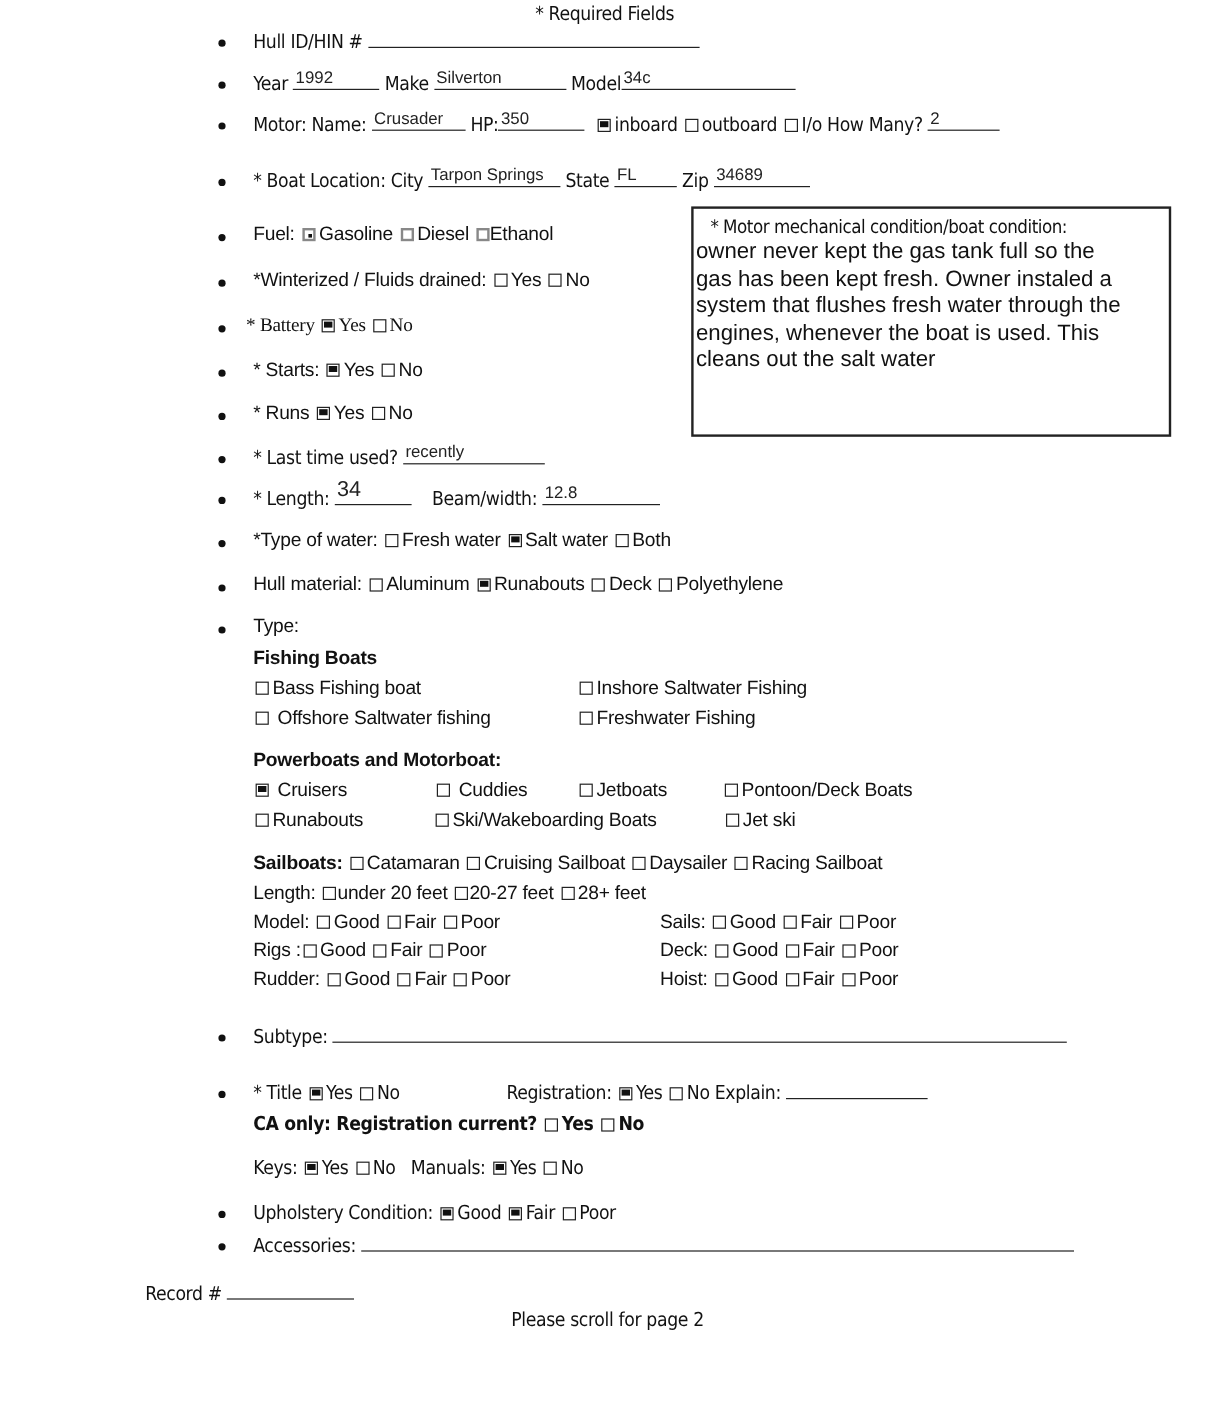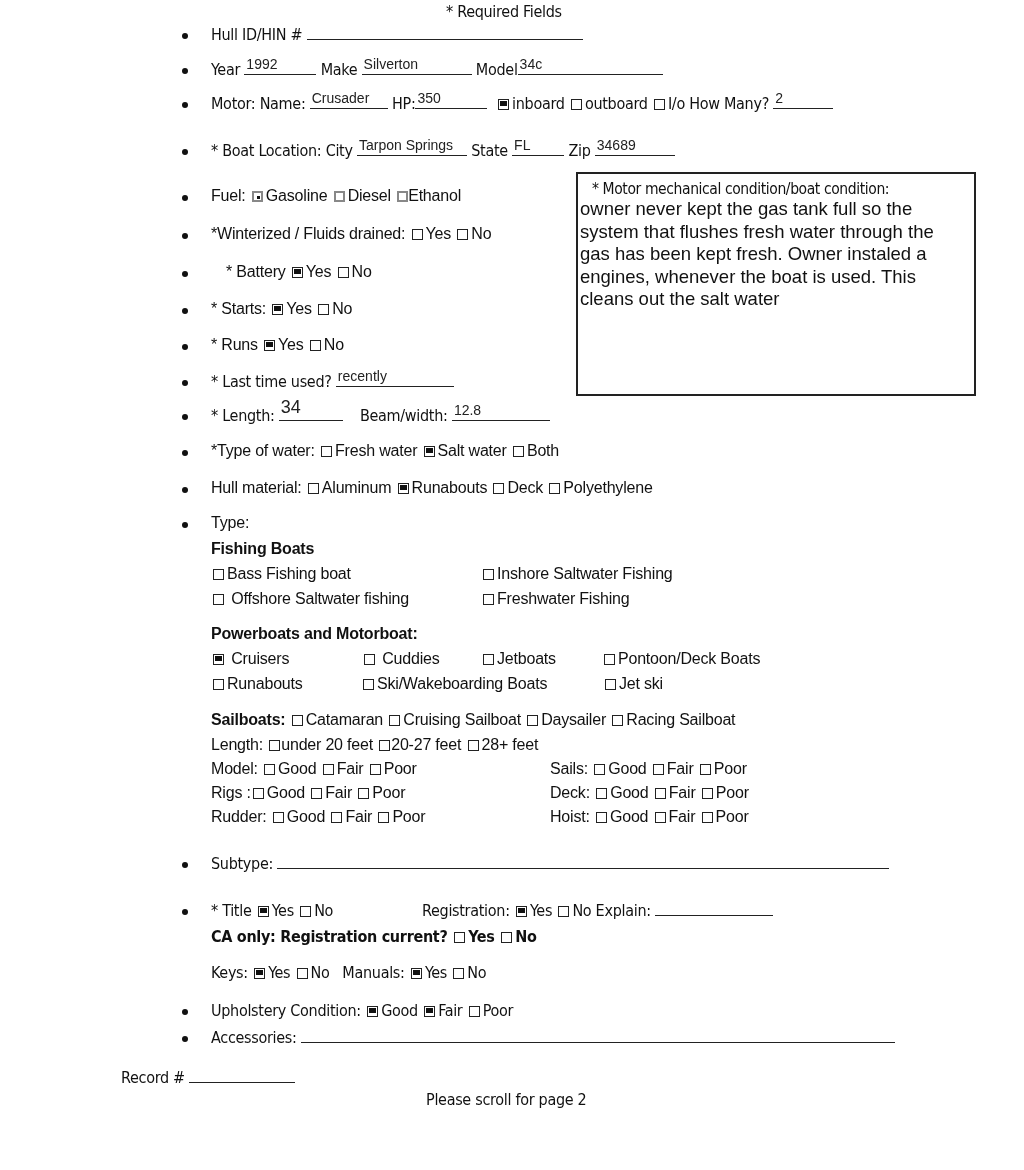--- a/index.html
+++ b/index.html
@@ -23,21 +23,21 @@
   }
   .cb.checked::after {
     content: ""; position: absolute; left: 1px; top: 1px; right: 1px; bottom: 3px; background: #111;
   }
   .cb.dot::after {
     content: ""; position: absolute; left: 3px; top: 3px; width: 3px; height: 3px; background: #111;
   }
   .cb.grey { border: 2px solid #888; }
   .bold { font-weight: bold; }
   .box {
-    position: absolute; left: 576px; top: 172px; width: 400px; height: 224px;
+    position: absolute; left: 576px; top: 172px; width: 400px; height: 192px;
     border: 2px solid #222; box-sizing: border-box; padding: 6px 2px 0 2px;
   }
   .box .title { font-size: 15.5px; padding-left: 12px; font-family: "DejaVu Sans", sans-serif; font-stretch: condensed; letter-spacing: -0.4px; }
   .box .content { font-size: 18.5px; line-height: 22.5px; font-family: "Liberation Sans", sans-serif; }
 </style>
 </head>
 <body>
 
 <div class="abs lbl" style="left:446px; top:2px;">* Required Fields</div>
 
@@ -87,21 +87,21 @@
 </div>
 
 <div class="bullet" style="left:182px; top:233px;"></div>
 <div class="abs doc" style="left:211px; top:225px;">
   <span>*Winterized / Fluids drained:</span>
   <span class="cb"></span><span>Yes</span>
   <span class="cb"></span><span>No</span>
 </div>
 
 <div class="bullet" style="left:182px; top:271px;"></div>
-<div class="abs doc" style="left:226px; top:263px;">
+<div class="abs doc" style="left:205px; top:263px;font-family:Liberation Serif, serif;">
   <span>* Battery</span>
   <span class="cb checked"></span><span>Yes</span>
   <span class="cb"></span><span>No</span>
 </div>
 
 <div class="bullet" style="left:182px; top:308px;"></div>
 <div class="abs doc" style="left:211px; top:300px;">
   <span>* Starts:</span>
   <span class="cb checked"></span><span>Yes</span>
   <span class="cb"></span><span>No</span>
@@ -111,22 +111,22 @@
 <div class="abs doc" style="left:211px; top:336px;">
   <span>* Runs</span>
   <span class="cb checked"></span><span>Yes</span>
   <span class="cb"></span><span>No</span>
 </div>
 
 <div class="box">
   <div class="title">* Motor mechanical condition/boat condition:</div>
   <div class="content">
     <div>owner never kept the gas tank full so the</div>
+    <div>gas has been kept fresh. Owner instaled a</div>
     <div>system that flushes fresh water through the</div>
-    <div>gas has been kept fresh. Owner instaled a</div>
     <div>engines, whenever the boat is used. This</div>
     <div>cleans out the salt water</div>
   </div>
 </div>
 
 <div class="bullet" style="left:182px; top:380px;"></div>
 <div class="abs lbl" style="left:211px; top:372px;">
   <span>* Last time used?</span>
   <span class="line" style="width:118px;"><span class="fill">recently</span></span>
 </div>

